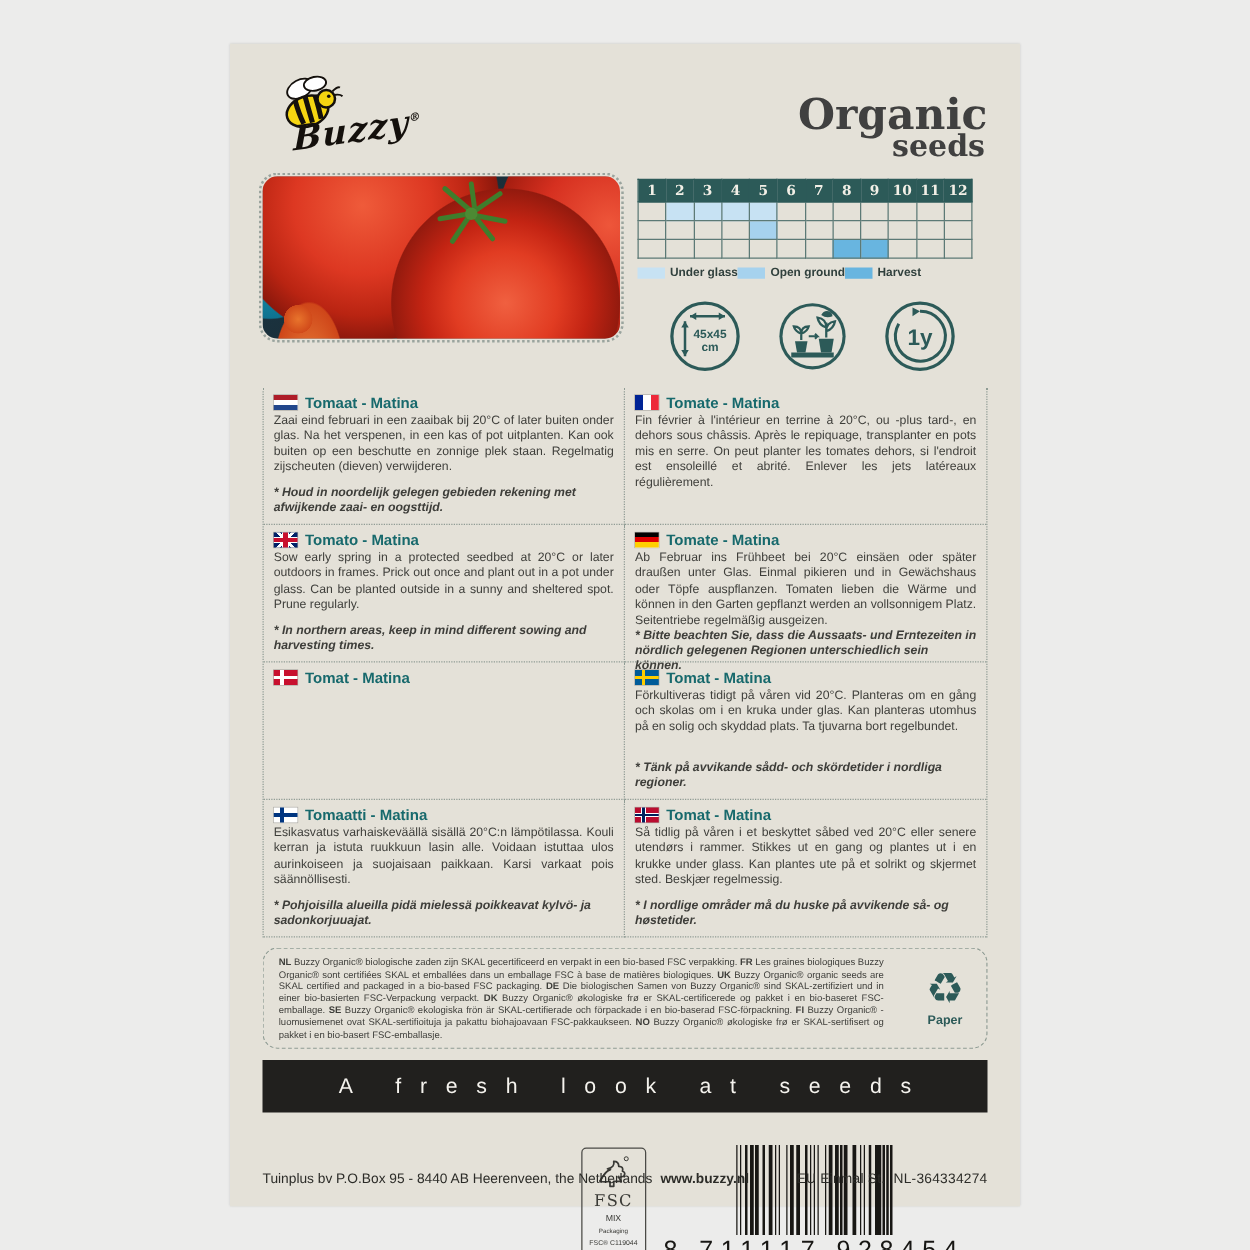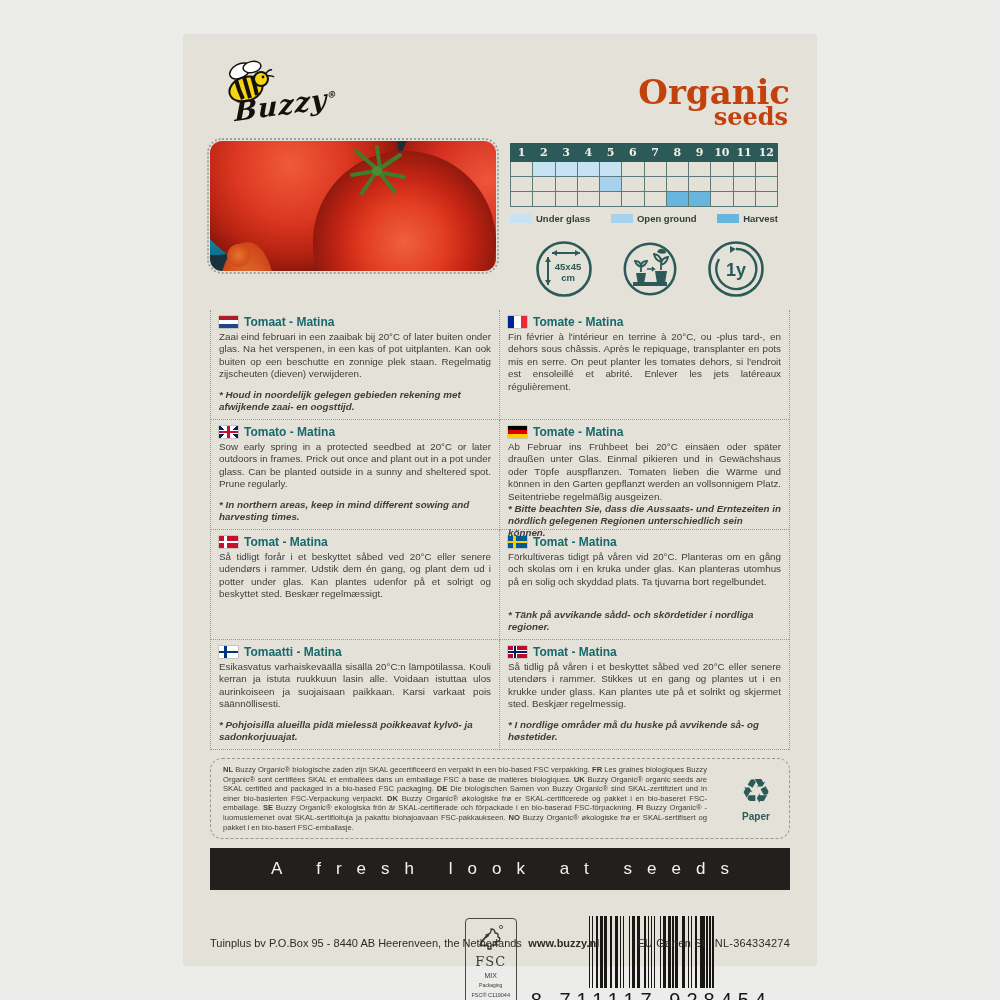--- a/index.html
+++ b/index.html
@@ -23,21 +23,21 @@
   .buzzy-logo { position:relative; width:120px; height:70px; }
   .buzzy-word {
     position:absolute; left:24px; top:32px;
     font-family:"DejaVu Serif", serif;
     font-style:italic; font-weight:bold;
     font-size:27px; letter-spacing:1px;
     color:#14100c; transform:rotate(-8deg) skewX(-8deg);
   }
   .buzzy-reg { font-size:9px; vertical-align:super; }
   .organic-logo {
-    text-align:right; color:#c2410c;
+    text-align:right; color:#404040;
     font-family:"DejaVu Serif", serif; font-weight:bold; line-height:.82;
     padding-top:22px;
   }
   .organic-line1 { font-size:34px; letter-spacing:0; }
   .organic-line2 { font-size:24px; padding-right:2px; }
   
   .top-row { display:flex; gap:14px; margin-top:6px; }
   .photo {
     width:286px; height:130px; border-radius:12px; flex:0 0 auto;
     outline:2px dotted #9aa49e; outline-offset:1px;
@@ -54,21 +54,21 @@
   .calyx { position:absolute; left:132px; top:4px; }
   
   .cal-col { flex:1 1 auto; }
   table.calendar { border-collapse:collapse; width:268px; margin-top:2px; }
   table.calendar th {
     background:#2c5a58; color:#f2efe6;
     font-family:"DejaVu Serif", serif; font-size:11px; font-weight:bold;
     border:1px solid #2c5a58; height:18px; width:22px; text-align:center;
   }
   table.calendar td { border:1px solid #5c7a76; height:15px; background:transparent; }
-  .legend { display:flex; justify-content:space-between; width:268px; margin-top:6px;gap:16px; }
+  .legend { display:flex; width:268px; margin-top:6px; }
   .legend-item { display:flex; align-items:center; gap:4px; }
   .legend-swatch { width:22px; height:9px; display:inline-block; }
   .legend-label { font-size:9.5px; font-weight:bold; color:#30403d; }
   .icons-row { display:flex; justify-content:space-between; width:230px; margin:16px auto 0 auto; }
   .icon-circle { color:#2c5a58; }
   
   .sections {
     display:grid; grid-template-columns:1fr 1fr;
     margin-top:12px;
     border-left:1px dotted #8f9c94; border-right:1px dotted #8f9c94;
@@ -327,21 +327,20 @@
           <span class="sec-title">Tomate - Matina</span>
         </div>
         <div class="sec-body">Ab Februar ins Frühbeet bei 20°C einsäen oder später draußen unter Glas. Einmal pikieren und in Gewächshaus oder Töpfe auspflanzen. Tomaten lieben die Wärme und können in den Garten gepflanzt werden an vollsonnigem Platz. Seitentriebe regelmäßig ausgeizen.</div>
         <div class="sec-note">* Bitte beachten Sie, dass die Aussaats- und Erntezeiten in nördlich gelegenen Regionen unterschiedlich sein können.</div>
       </div>
       <div class="section col-left">
         <div class="sec-title-row">
           <span class="flag flag-dk"></span>
           <span class="sec-title">Tomat - Matina</span>
         </div>
-        <div class="sec-body">Så tidligt forår i et beskyttet såbed ved 20°C eller senere udendørs i rammer. Udstik dem én gang, og plant dem ud i potter under glas. Kan plantes udenfor på et solrigt og beskyttet sted. Beskær regelmæssigt.</div>
       </div>
       <div class="section col-right">
         <div class="sec-title-row">
           <span class="flag flag-se"></span>
           <span class="sec-title">Tomat - Matina</span>
         </div>
         <div class="sec-body">Förkultiveras tidigt på våren vid 20°C. Planteras om en gång och skolas om i en kruka under glas. Kan planteras utomhus på en solig och skyddad plats. Ta tjuvarna bort regelbundet.</div>
         <div class="sec-note">* Tänk på avvikande sådd- och skördetider i nordliga regioner.</div>
       </div>
       <div class="section col-left">
@@ -446,16 +445,16 @@
           <span class="gap" style="width: 1.55px;"></span>
           <span style="width: 1.55px;"></span>
         </div>
       <div class="barcode-digits">8 711117 928454</div>
     </div>
   </div>
 
   <div class="pk-footer">
     <span class="footer-address">Tuinplus bv P.O.Box 95 - 8440 AB Heerenveen, the Netherlands</span>
     <span class="footer-site">www.buzzy.nl</span>
-    <span class="footer-eu"><span>EU Garten St.</span>&nbsp;&nbsp;<span>NL-364334274</span></span>
+    <span class="footer-eu"><span>EU Einmal St.</span>&nbsp;&nbsp;<span>NL-364334274</span></span>
   </div>
 
 </div>
 
 </body></html>

